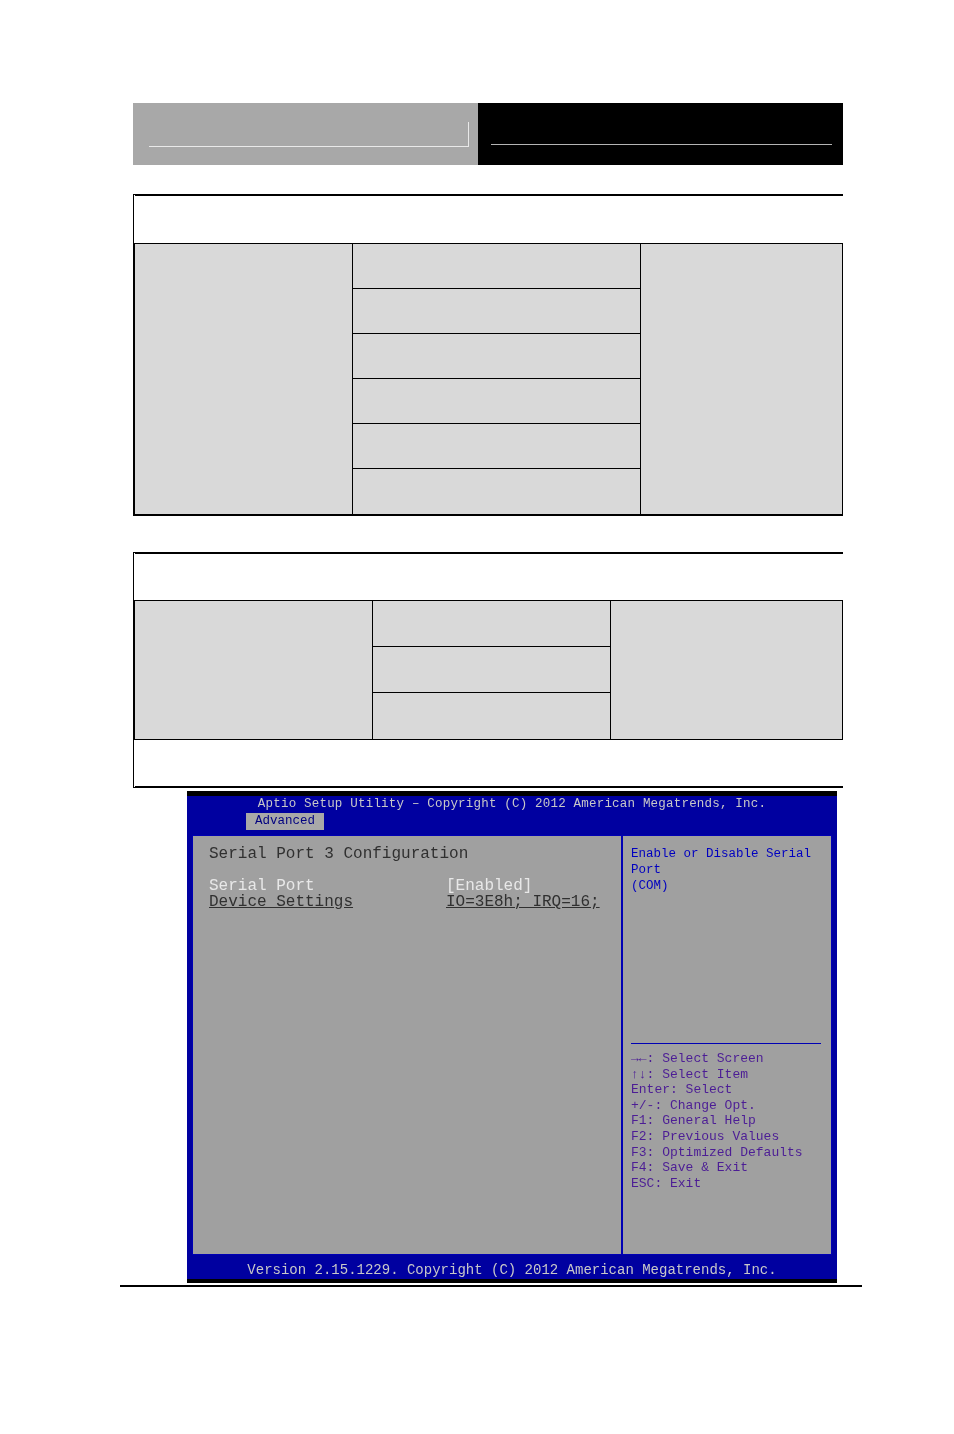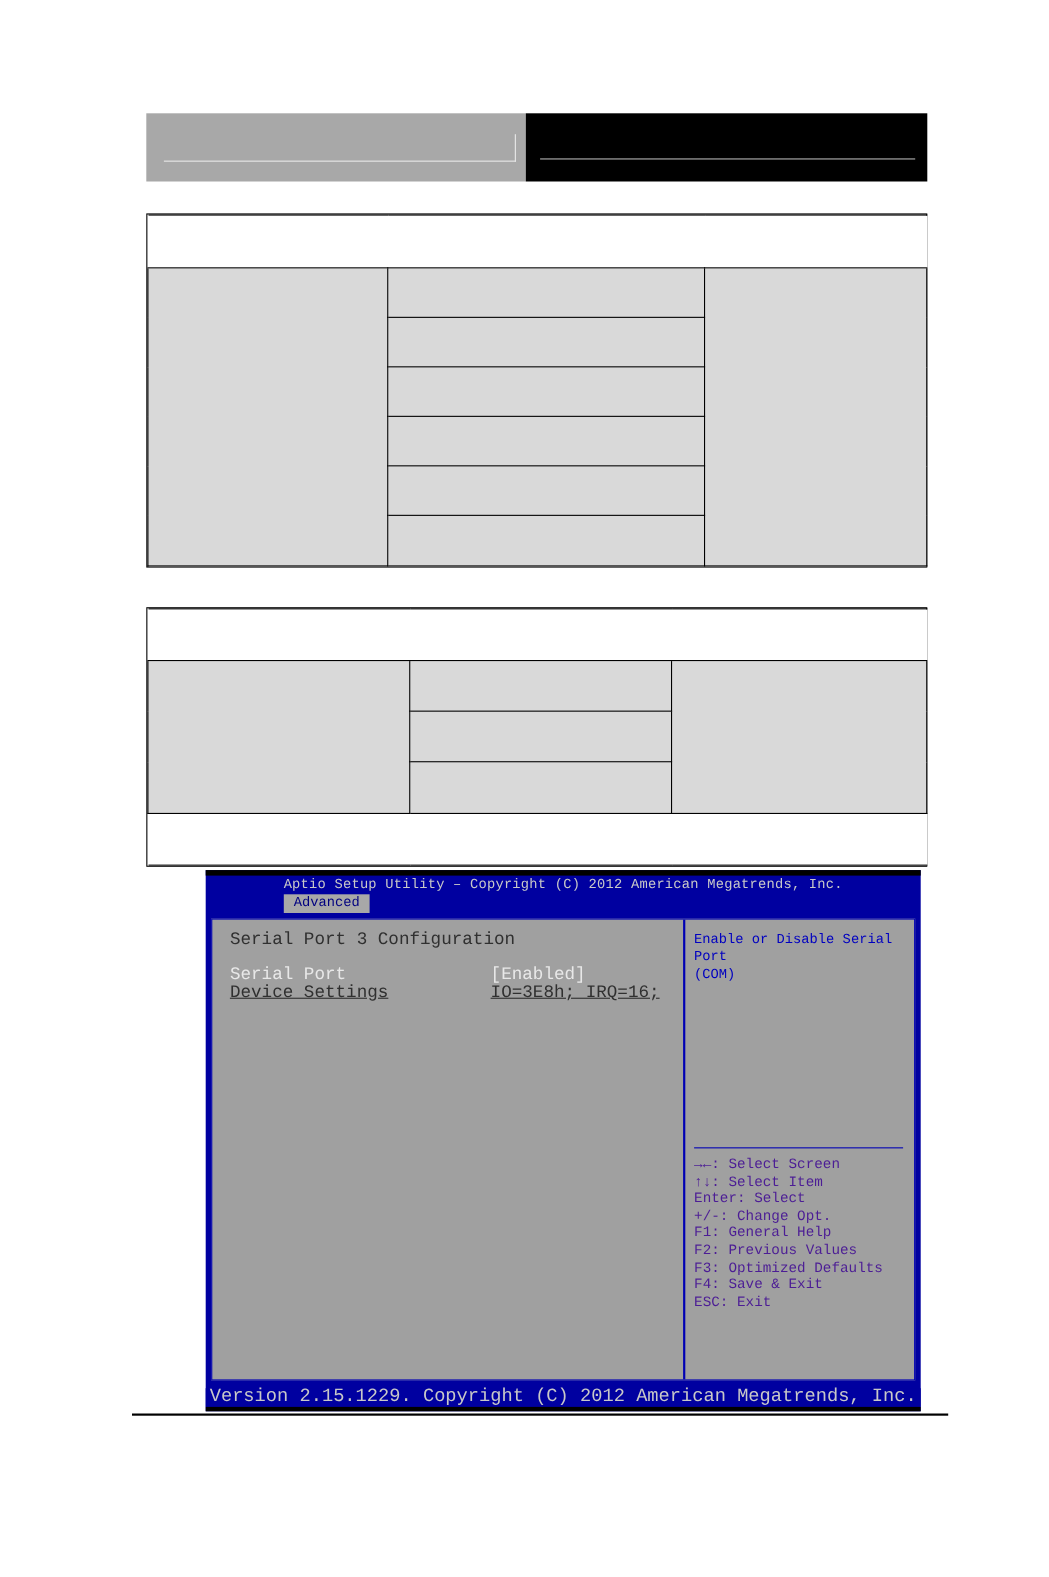--- a/index.html
+++ b/index.html
@@ -119,21 +119,21 @@
     text-align: center;
     color: #c8c8c8;
     font-size: 12.5px;
     letter-spacing: 0.2px;
     line-height: 16px;
     white-space: nowrap;
   }
   .bios-tabbar {
     position: absolute;
     top: 22px;
-    left: 12px;
+    left: 0;
     width: 100%;
     height: 17px;
   }
   .bios-tab {
     position: absolute;
     left: 59px;
     top: 0;
     height: 17px;
     line-height: 17px;
     padding: 0 9px;
@@ -212,21 +212,21 @@
 
   .bios-footer {
     position: absolute;
     left: 0;
     bottom: 4px;
     width: 100%;
     height: 17px;
     line-height: 17px;
     text-align: center;
     color: #c8c8c8;
-    font-size: 17px;
+    font-size: 14px;
     background: #0000a0;
     white-space: nowrap;
   }
   .bios-botstrip {
     position: absolute;
     left: 0;
     bottom: 0;
     width: 100%;
     height: 4px;
     background: #000000;

